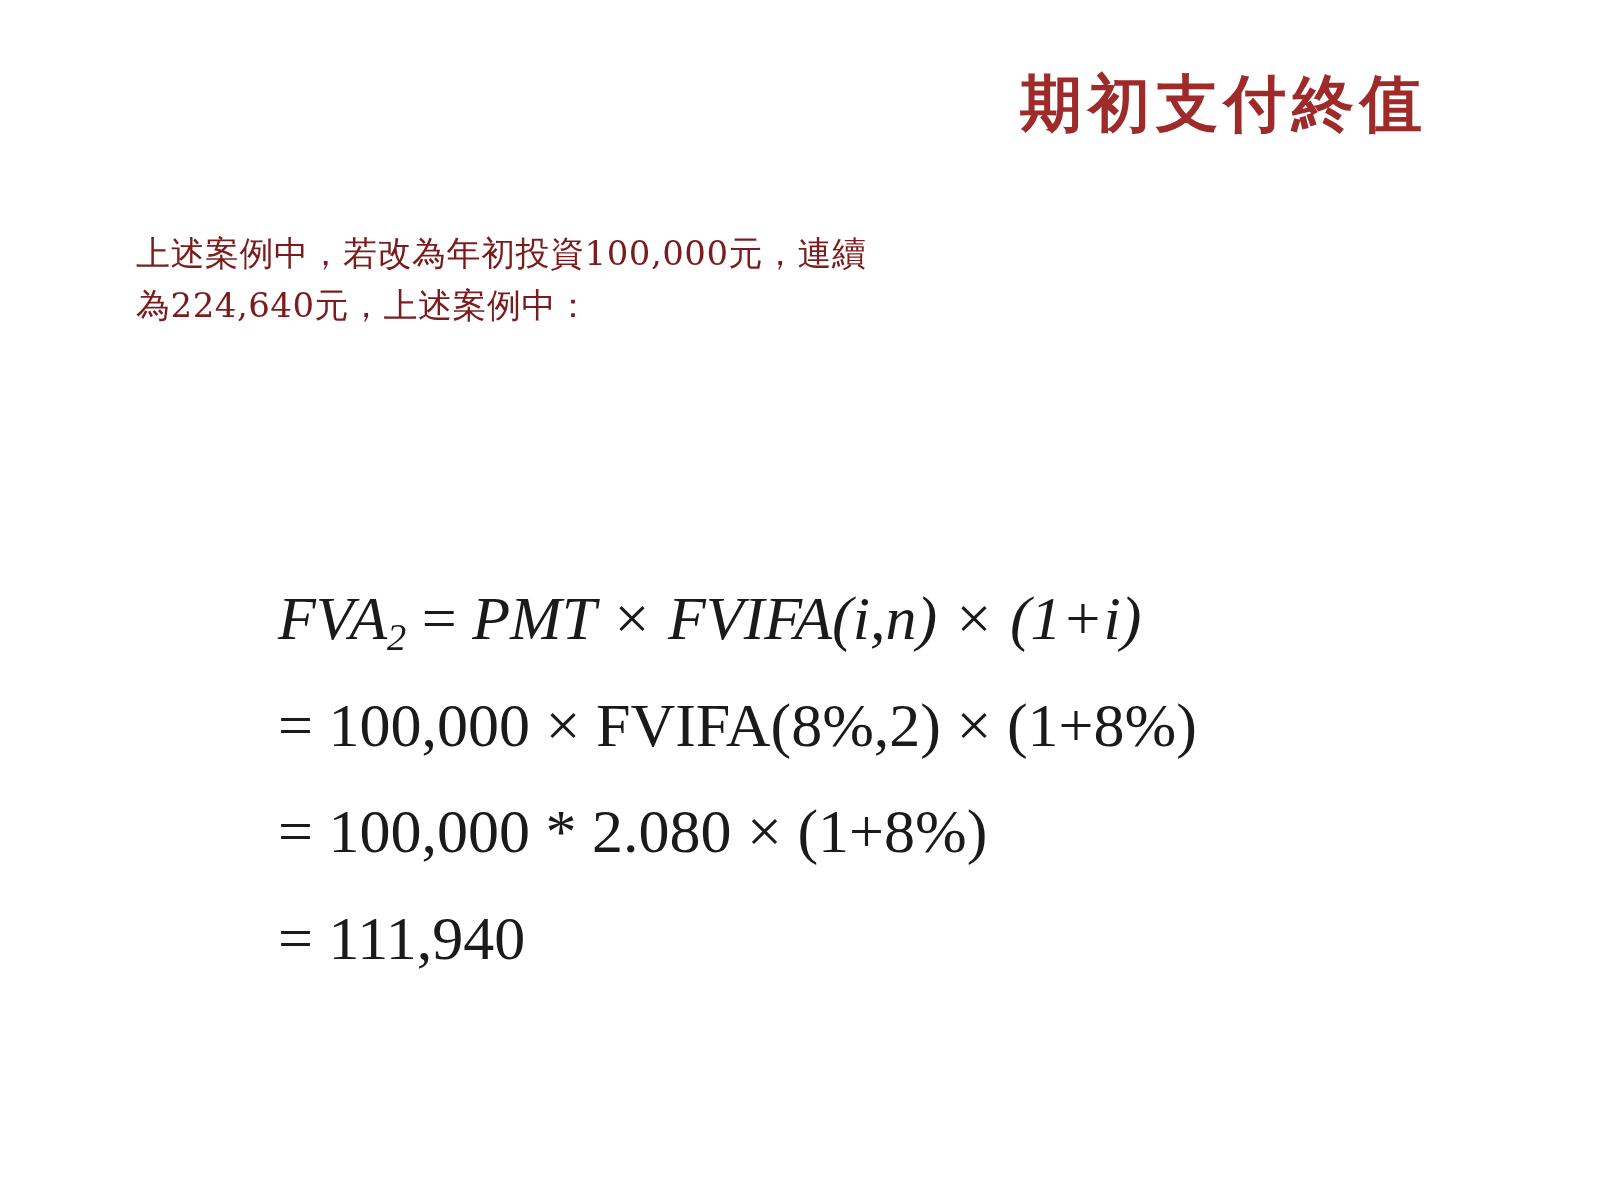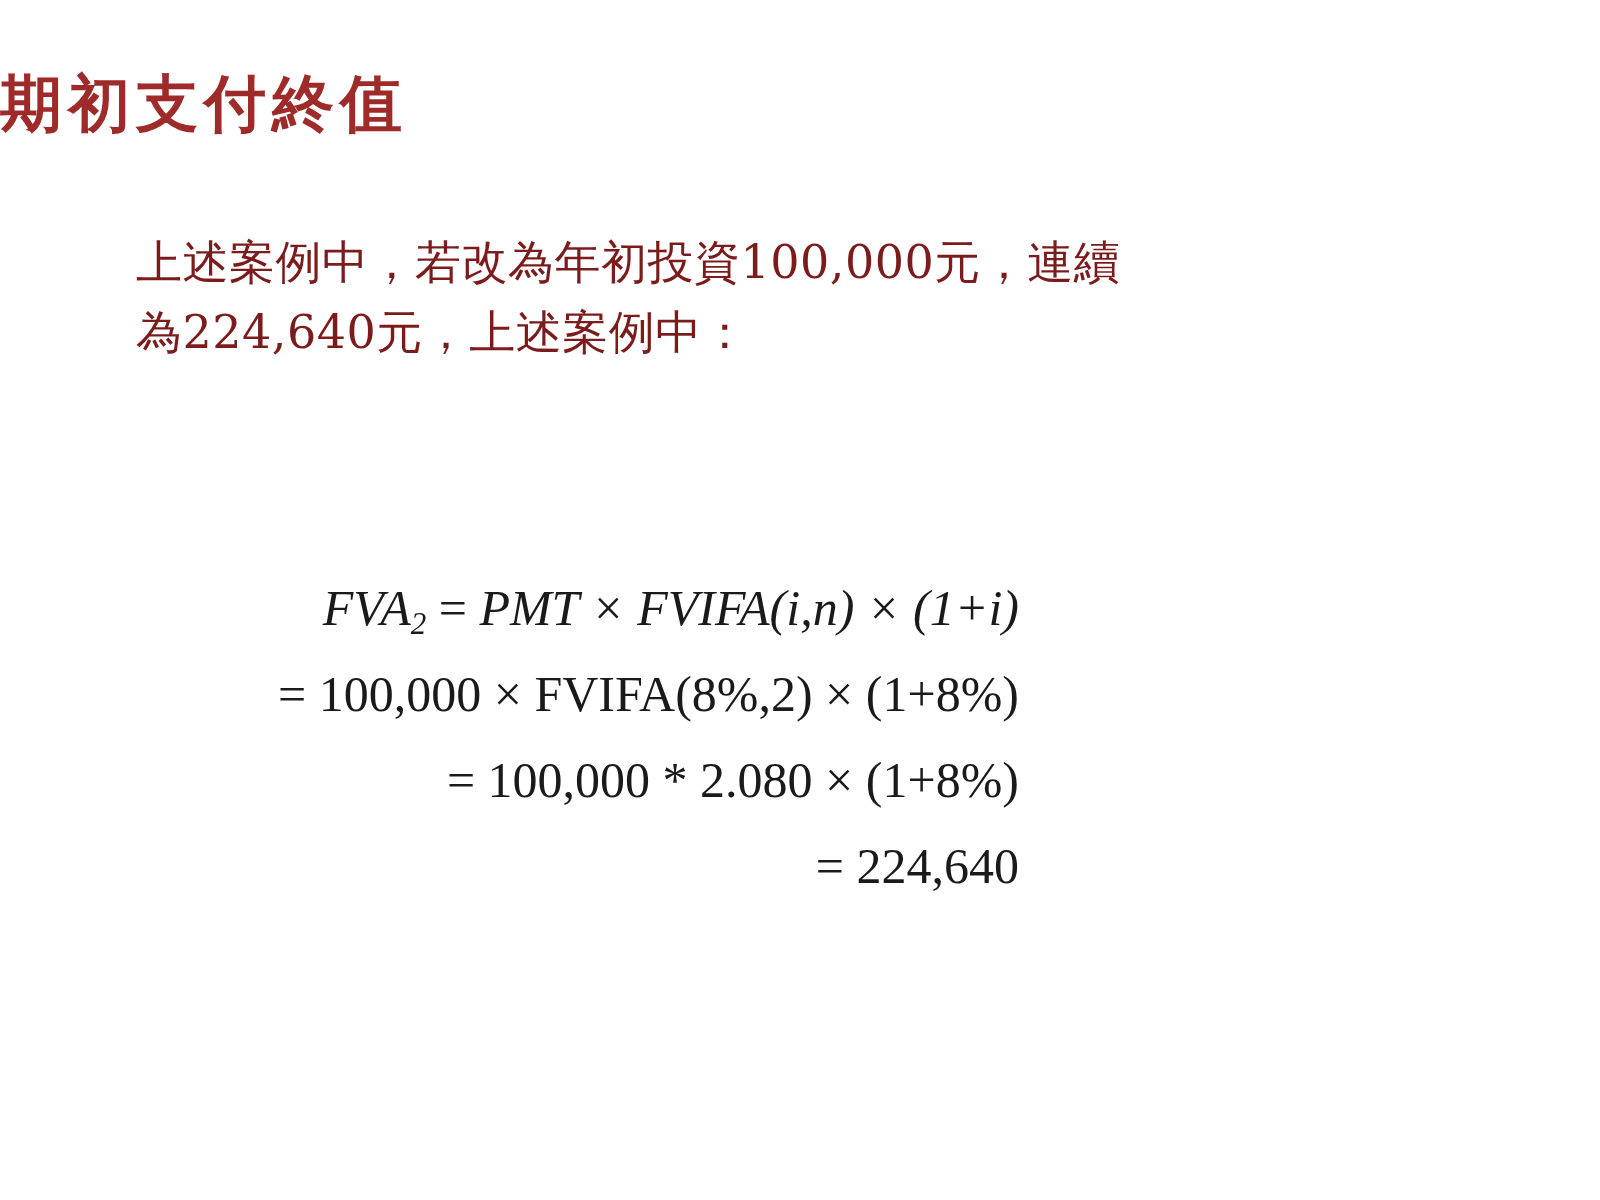--- a/index.html
+++ b/index.html
@@ -17,53 +17,52 @@
     position: relative;
     width: 1600px;
     height: 1200px;
     background: #ffffff;
   }
   .slide-title {
     position: absolute;
     top: 70px;
     left: 0;
     width: 1428px;
-    text-align: left;
+    text-align: right;
     color: #9e2a2a;
     font-family: "DejaVu Serif", serif;
     font-size: 62px;
     font-weight: bold;
     letter-spacing: 6px;
     line-height: 1.1;
   }
   .body-text {
     position: absolute;
     top: 228px;
     left: 136px;
     width: 1340px;
     color: #7b1b1b;
     font-family: "DejaVu Serif", serif;
-    font-size: 46px;
+    font-size: 34px;
     line-height: 1.52;
     letter-spacing: 0.5px;
     text-align: justify;
   }
   .body-text .ln {
     display: block;
     white-space: nowrap;
   }
   .formula {
     position: absolute;
     top: 565px;
     left: 278px;
     color: #1a1a1a;
     font-family: "Liberation Serif", serif;
-    font-size: 50px;
+    font-size: 62px;
     line-height: 1.72;
-    text-align: right;
   }
   .formula .row {
     display: block;
     white-space: nowrap;
   }
   .formula .it {
     font-style: italic;
   }
   .formula sub {
     font-size: 0.62em;
@@ -87,16 +86,16 @@
   </div>
 
   <div class="formula">
     <span class="row">
       <span class="it">FVA</span><sub>2</sub>
       <span class="op">=</span>
       <span class="it">PMT × FVIFA(i,n) × (1+i)</span>
     </span>
     <span class="row">= 100,000 × FVIFA(8%,2) × (1+8%)</span>
     <span class="row">= 100,000 * 2.080 × (1+8%)</span>
-    <span class="row">= 224,640</span>
+    <span class="row">= 111,940</span>
   </div>
 
 </div>
 
 </body></html>

